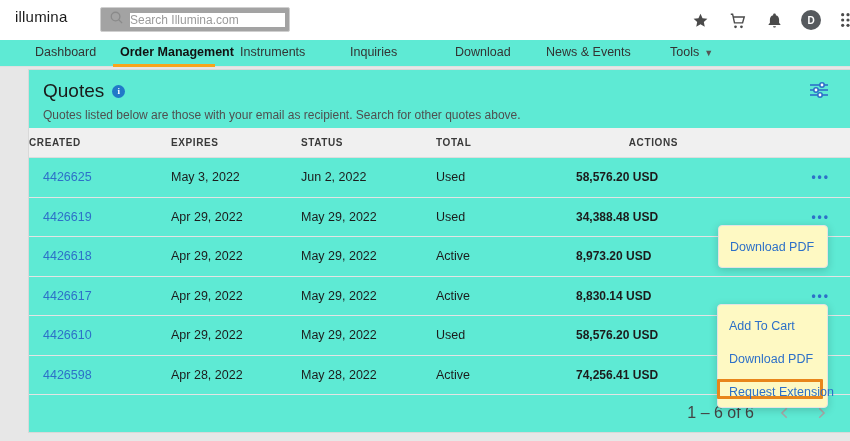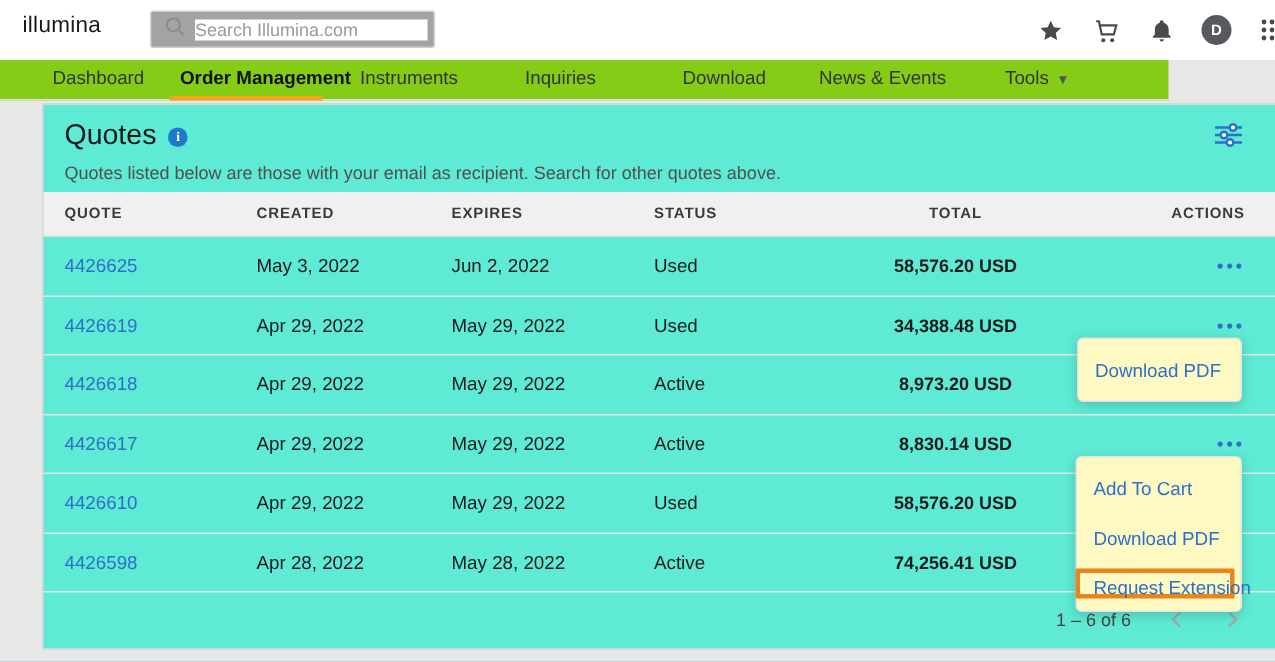--- a/index.html
+++ b/index.html
@@ -15,21 +15,21 @@
   .topbar{position:absolute; left:0; top:0; width:850px; height:40px; background:#fff; overflow:hidden;}
   .logo{position:absolute; left:15px; top:8px; font-size:15px; color:#1a1a1a; letter-spacing:.2px;}
   .searchbox{position:absolute; left:100px; top:7px; width:190px; height:25px; border:1px solid #cfcfcf; border-radius:2px; background:#a3a3a3; display:flex; align-items:center; padding:0 8px; gap:6px;}
   .searchbox input{border:none; outline:none; flex:1; font-size:12px; color:#333; font-family:"Liberation Sans",sans-serif;}
   .searchbox input::placeholder{color:#9b9b9b;}
   .top-icons{position:absolute; right:-8px; top:0; height:40px; display:flex; align-items:center; gap:17px;}
   .icon-btn{width:20px; height:20px; display:flex; align-items:center; justify-content:center; cursor:pointer;}
   .avatar{width:20px; height:20px; border-radius:50%; background:#565a5e; color:#fff; font-size:10px; font-weight:bold; display:flex; align-items:center; justify-content:center;}
 
   
-  .nav{position:absolute; left:0; top:40px; width:779px; height:27px; background:#84cc16; border-bottom:1px solid #e0e0e0;}
+  .nav{position:absolute; left:0; top:40px; width:850px; height:27px; background:#5eead4; border-bottom:1px solid #e0e0e0;}
   .nav-item{position:absolute; top:0; height:27px; line-height:25px; font-size:12.5px; color:#333; cursor:pointer; white-space:nowrap;}
   .nav-item.active{font-weight:bold; color:#111;}
   .nav-underline{position:absolute; left:113px; top:24px; width:102px; height:3px; background:var(--accent);}
   .caret{font-size:9px; color:#555; margin-left:5px;}
 
   
   .card{position:absolute; left:28px; top:69px; right:0; bottom:8px; background:#5eead4; border:1px solid #d9d9d9; border-right:none;}
   .card-head{position:relative; height:58px; padding:10px 14px 0 14px;}
   .page-title-row{display:flex; align-items:center; gap:8px;}
   .page-title{font-size:19px; color:#1a1a1a;}
@@ -38,29 +38,29 @@
   .filter-btn{position:absolute; right:20px; top:9px; width:22px; height:22px; cursor:pointer;}
 
   
   .tbl{width:100%;}
   .tr{display:grid; grid-template-columns:142px 130px 135px 140px 122px 1fr; align-items:center;}
   .thead{height:30px; background:#f0f0f0; border-bottom:1px solid #ddd;}
   .th{font-size:10px; font-weight:bold; letter-spacing:.6px; color:var(--hdr-ink);}
   .tbody-row{height:39.5px; border-bottom:1px solid var(--line);}
   .td{font-size:12.5px; color:var(--ink);}
   .c1{padding-left:14px;}
-  .c5{text-align:center;}
+  .c5{text-align:left;}
   .c6{text-align:right; padding-right:20px;}
   .quote-link{color:var(--link); text-decoration:none; cursor:pointer;}
   .total{font-weight:bold; font-size:12px;}
   .dots-btn{display:inline-block; color:var(--link); font-size:12px; font-weight:bold; letter-spacing:2px; cursor:pointer; line-height:10px;}
 
   
   .card-foot{height:36px; display:flex; align-items:center; justify-content:flex-end; gap:18px; padding-right:20px;}
-  .page-range{font-size:12px; color:#444; margin-right:4px;}
+  .page-range{font-size:16px; color:#444; margin-right:4px;}
   .pg-btn{width:18px; height:18px; display:flex; align-items:center; justify-content:center; cursor:pointer;}
 
   
   .menu{position:absolute; background:#fef9c3; border:1px solid #e3e3e3; border-radius:4px; box-shadow:0 2px 8px rgba(0,0,0,.18); z-index:10;margin-top:36px;}
   .menu1{left:718px; top:189px; width:110px; height:43px;}
   .menu1 .menu-item{height:43px; line-height:43px;}
   .menu2{left:717px; top:268px; width:111px; padding-top:5px; height:104px;}
   .menu2 .menu-item{height:33px; line-height:33px;}
   .menu-item{display:block; padding-left:11px; font-size:12.5px; color:var(--link); cursor:pointer; white-space:nowrap;}
   .menu-item.hl{height:20px; line-height:20px; border:3px solid var(--hl); border-radius:1px; margin:3px 4px 0 -1px; padding-left:9px;}
@@ -146,21 +146,20 @@
           <line x1="2" y1="11" x2="20" y2="11"></line>
             <circle cx="8" cy="11" r="2.2" fill="#fff"></circle>
           <line x1="2" y1="16" x2="20" y2="16"></line>
             <circle cx="12" cy="16" r="2.2" fill="#fff"></circle>
         </svg>
       </span>
     </div>
 
     <div class="tbl">
       <div class="tr thead">
-        <div class="th c1">QUOTE</div>
         <div class="th">CREATED</div>
         <div class="th">EXPIRES</div>
         <div class="th">STATUS</div>
         <div class="th c5">TOTAL</div>
         <div class="th c6">ACTIONS</div>
       </div>
 
       <div class="tr tbody-row">
         <div class="td c1"><a class="quote-link">4426625</a></div>
         <div class="td">May 3, 2022</div>

